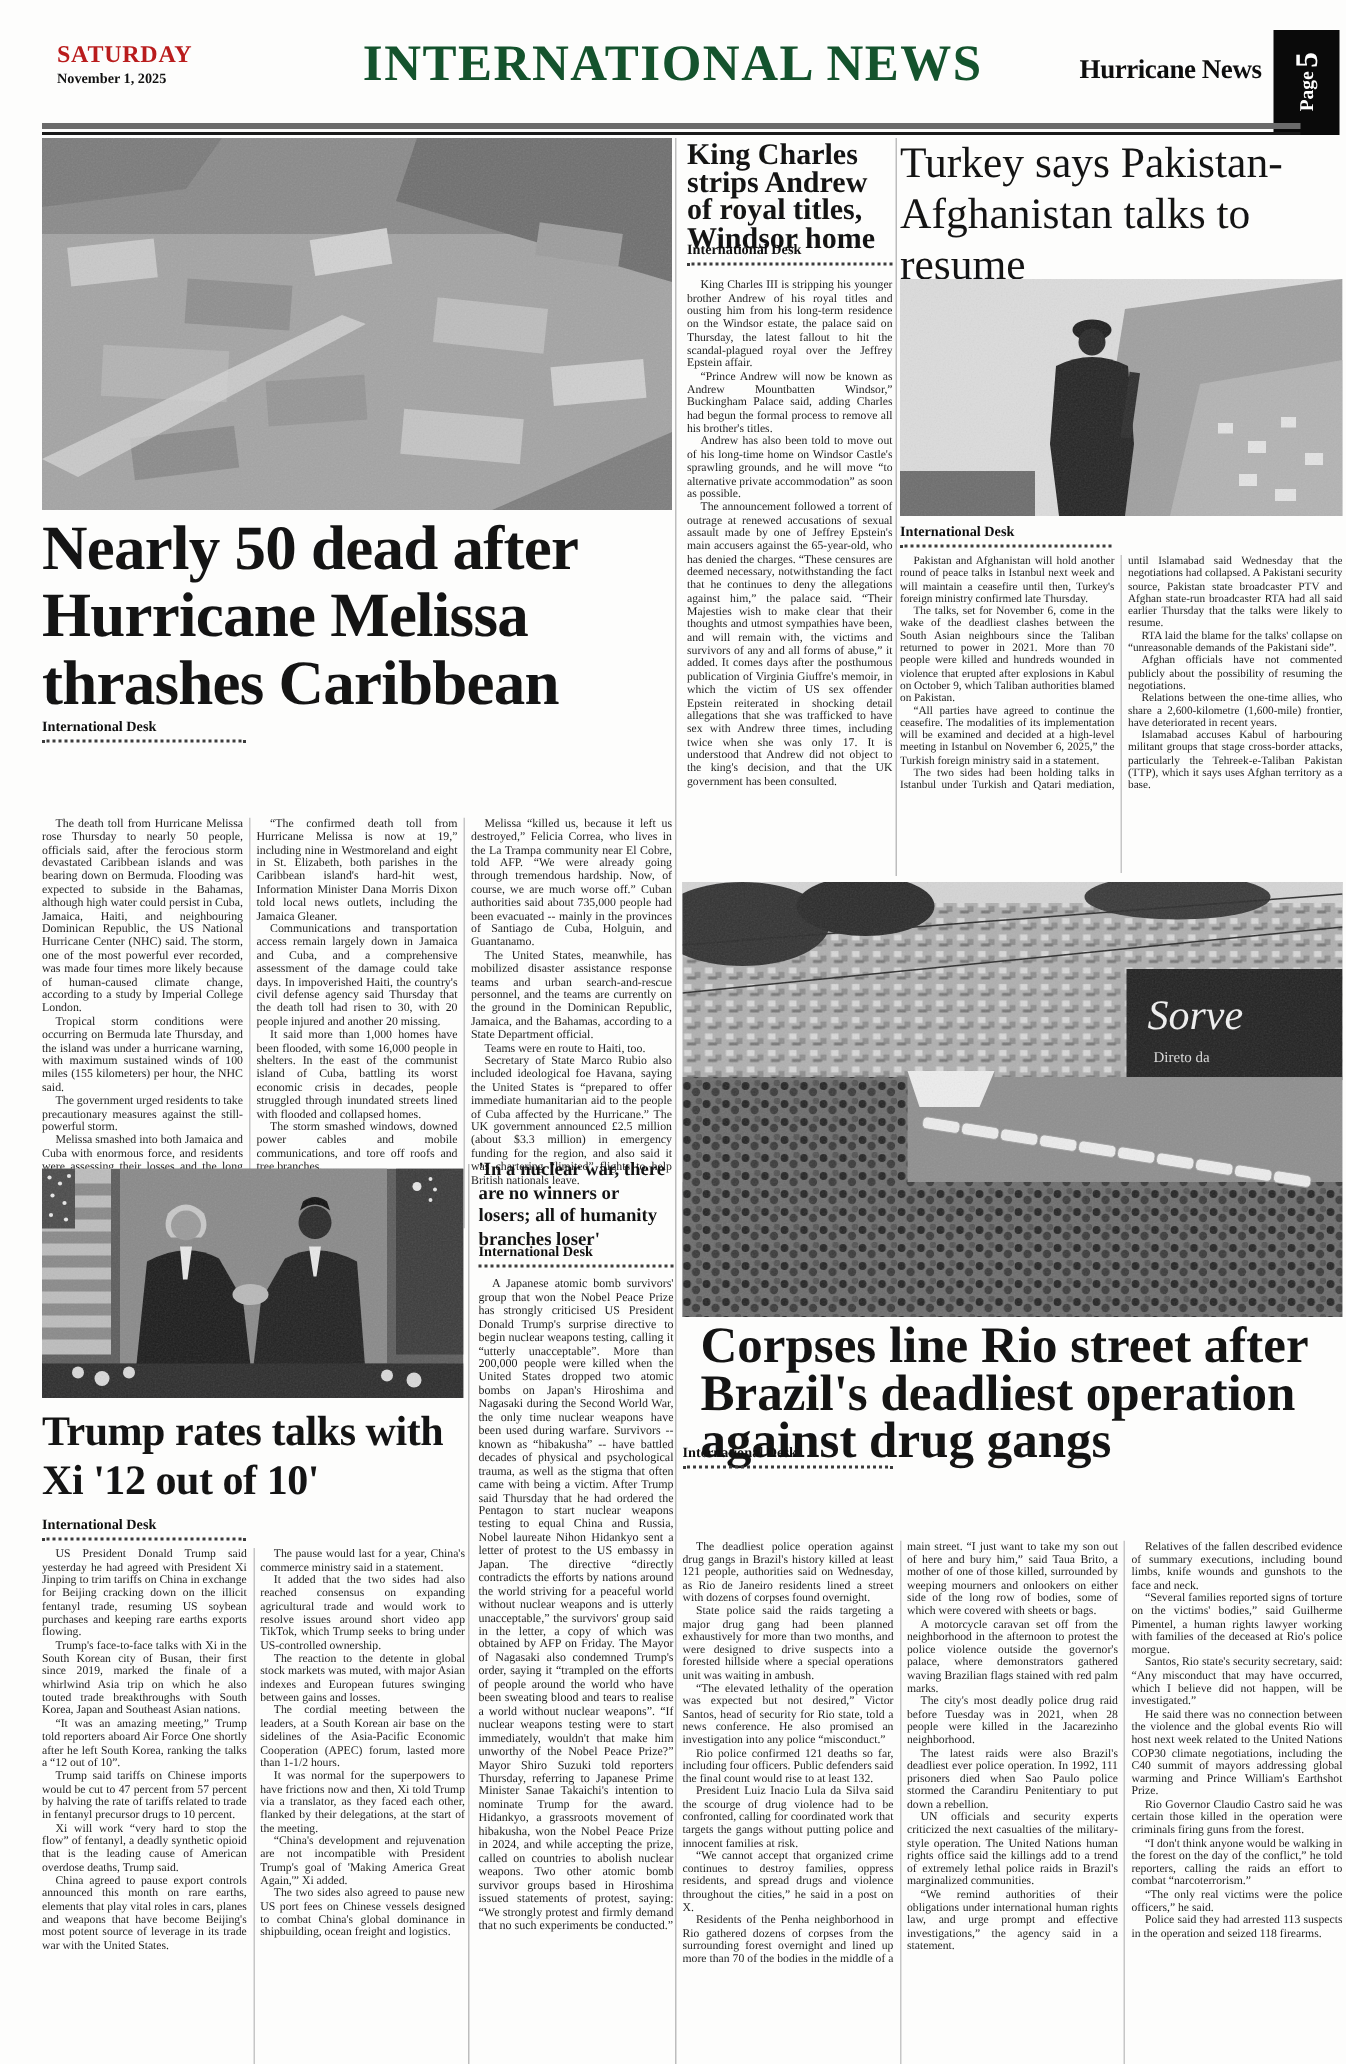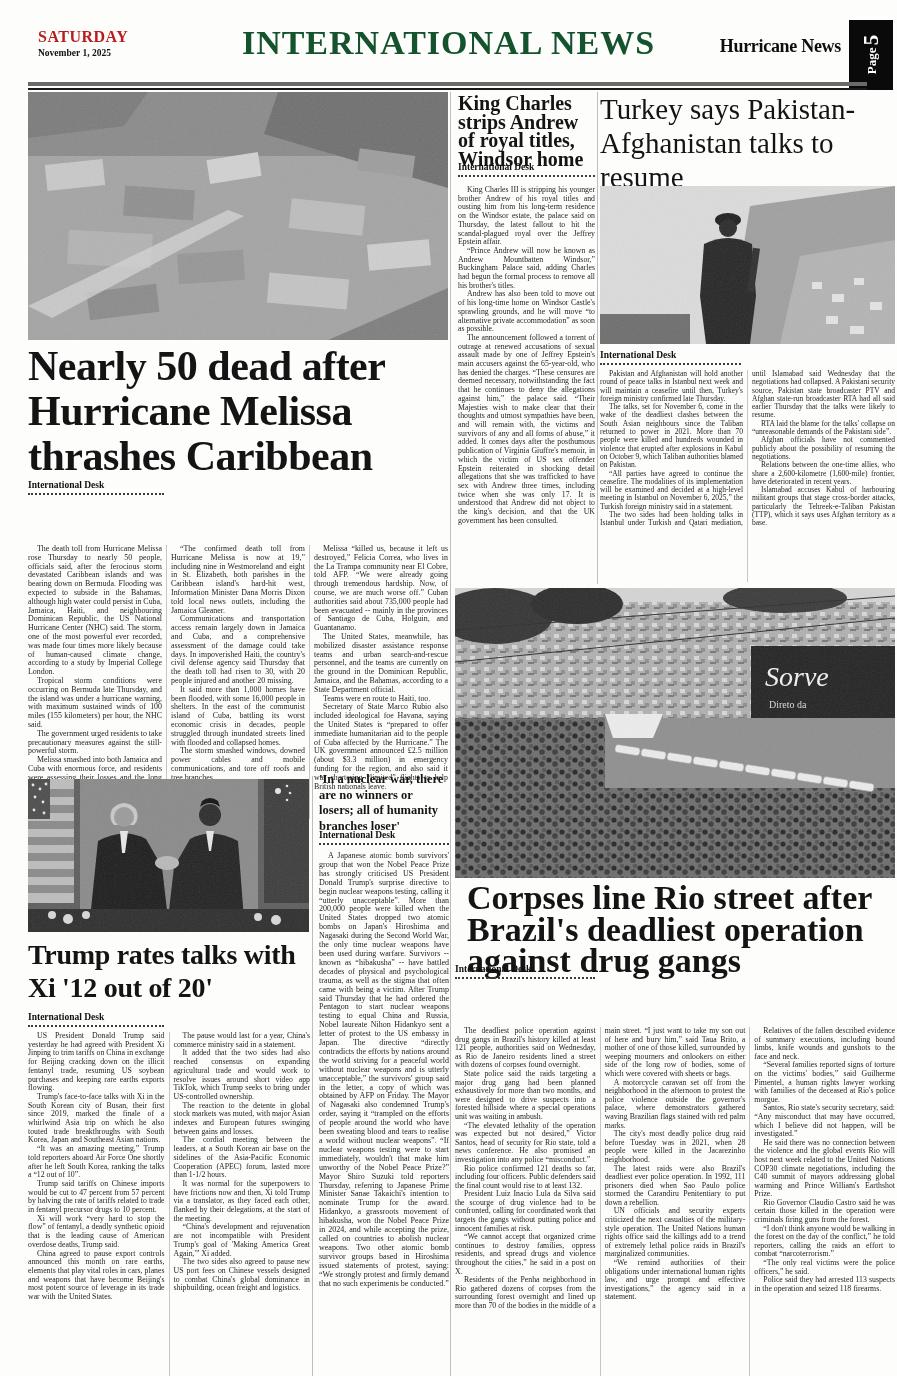--- a/index.html
+++ b/index.html
@@ -278,21 +278,21 @@
   <rect y="130" width="281" height="23" fill="#2d2d2d"></rect>
   <g fill="#d9d9d9">
       <circle cx="24" cy="136" r="4"></circle>
       <circle cx="40" cy="140" r="5"></circle>
       <circle cx="58" cy="136" r="4"></circle>
       <circle cx="230" cy="138" r="4"></circle>
       <circle cx="248" cy="141" r="5"></circle>
     </g>
   <rect width="281" height="153" filter="url(#noiseF)" opacity=".15"></rect>
 </svg>
-<div class="abs headline h-trump">Trump rates talks with Xi '12 out of 20'</div>
+<div class="abs headline h-trump">Trump rates talks with Xi '12 out of 10'</div>
 <div class="abs byline by-trump">International Desk</div>
 <div class="abs body-text cols-2 t-trump">
     <p>US President Donald Trump said yesterday he had agreed with President Xi Jinping to trim tariffs on China in exchange for Beijing cracking down on the illicit fentanyl trade, resuming US soybean purchases and keeping rare earths exports flowing.</p>
     <p>Trump's face-to-face talks with Xi in the South Korean city of Busan, their first since 2019, marked the finale of a whirlwind Asia trip on which he also touted trade breakthroughs with South Korea, Japan and Southeast Asian nations.</p>
     <p>“It was an amazing meeting,” Trump told reporters aboard Air Force One shortly after he left South Korea, ranking the talks a “12 out of 10”.</p>
     <p>Trump said tariffs on Chinese imports would be cut to 47 percent from 57 percent by halving the rate of tariffs related to trade in fentanyl precursor drugs to 10 percent.</p>
     <p>Xi will work “very hard to stop the flow” of fentanyl, a deadly synthetic opioid that is the leading cause of American overdose deaths, Trump said.</p>
     <p>China agreed to pause export controls announced this month on rare earths, elements that play vital roles in cars, planes and weapons that have become Beijing's most potent source of leverage in its trade war with the United States.</p>
     <p>The pause would last for a year, China's commerce ministry said in a statement.</p>
     <p>It added that the two sides had also reached consensus on expanding agricultural trade and would work to resolve issues around short video app TikTok, which Trump seeks to bring under US-controlled ownership.</p>

